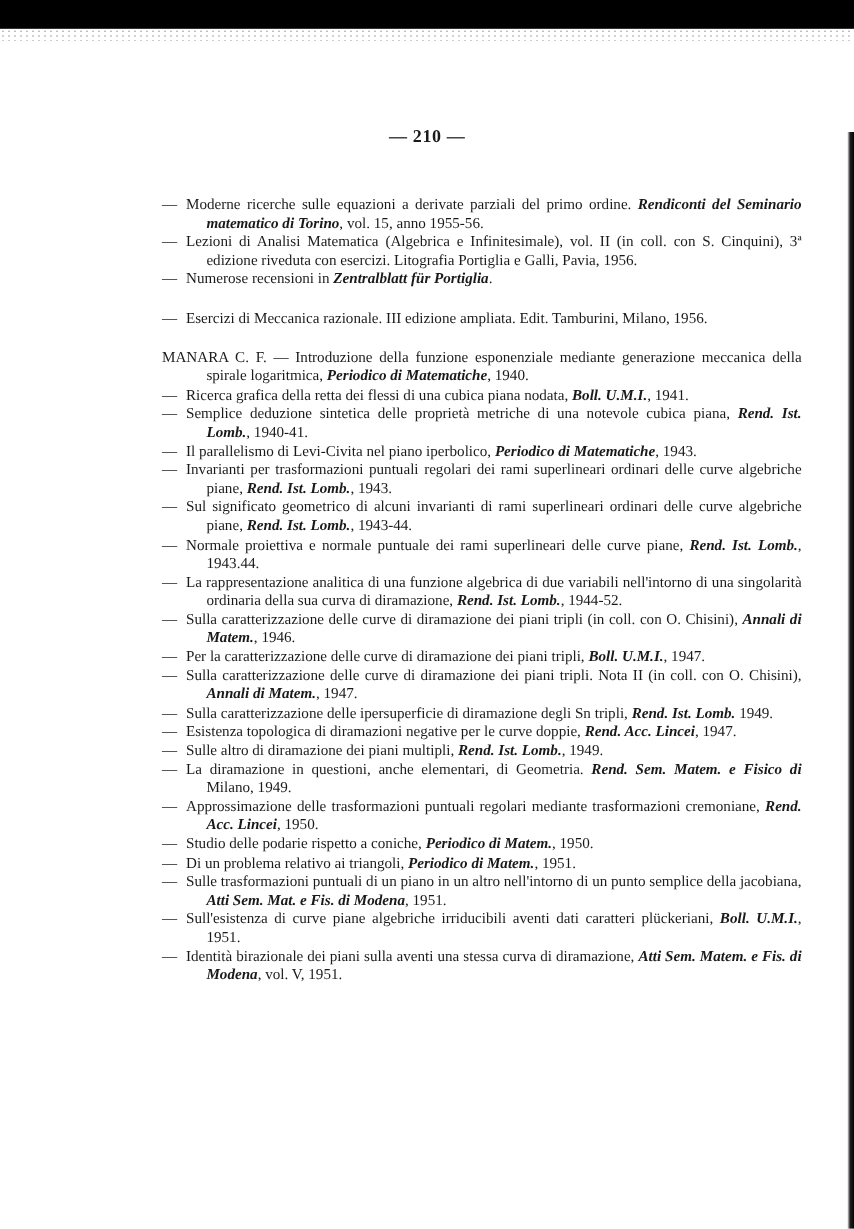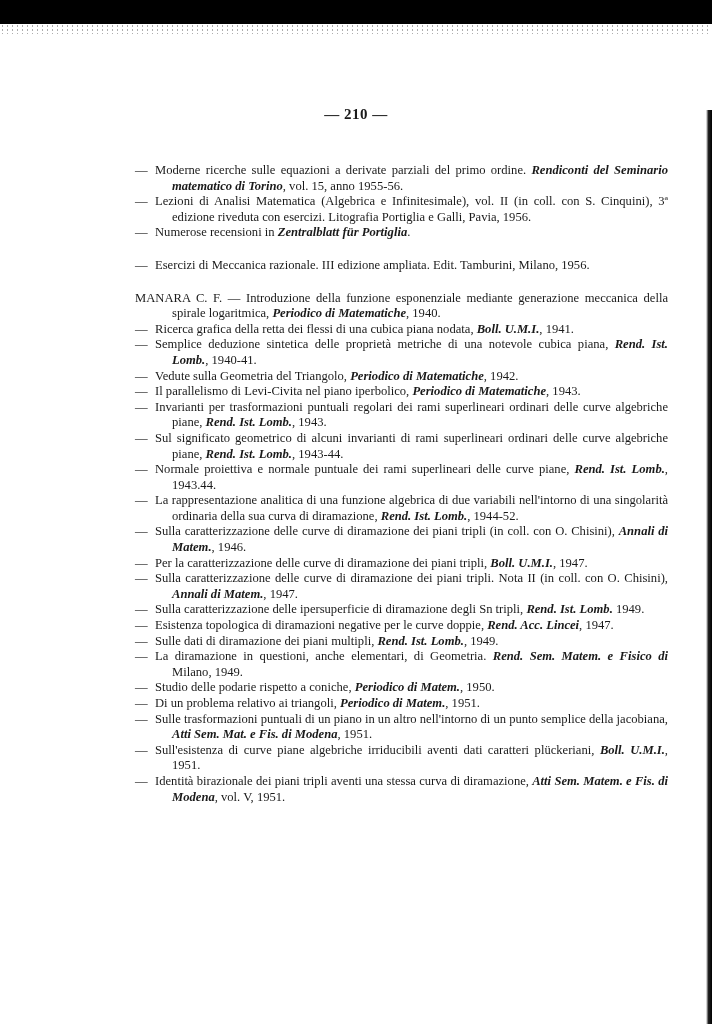--- a/index.html
+++ b/index.html
@@ -55,32 +55,32 @@
     </div>
   <div class="gap"></div>
   <div id="sec1">
       <p class="entry"><span class="dash">—</span><span>Esercizi di Meccanica razionale. III edizione ampliata. Edit. Tamburini, Milano, 1956.</span></p>
     </div>
   <div class="gap"></div>
   <div id="sec2">
       <p class="entry"><span>MANARA C. F. — Introduzione della funzione esponenziale mediante generazione meccanica della spirale logaritmica, </span><i>Periodico di Matematiche</i><span>, 1940.</span></p>
       <p class="entry"><span class="dash">—</span><span>Ricerca grafica della retta dei flessi di una cubica piana nodata, </span><i>Boll. U.M.I.</i><span>, 1941.</span></p>
       <p class="entry"><span class="dash">—</span><span>Semplice deduzione sintetica delle proprietà metriche di una notevole cubica piana, </span><i>Rend. Ist. Lomb.</i><span>, 1940-41.</span></p>
-      <p class="entry"><span class="dash">—</span><span>Vedute sulla Geometria del Triangolo, </span><i>Periodico di Matematiche</i><span>, 1942.</span></p>
       <p class="entry"><span class="dash">—</span><span>Il parallelismo di Levi-Civita nel piano iperbolico, </span><i>Periodico di Matematiche</i><span>, 1943.</span></p>
       <p class="entry"><span class="dash">—</span><span>Invarianti per trasformazioni puntuali regolari dei rami superlineari ordinari delle curve algebriche piane, </span><i>Rend. Ist. Lomb.</i><span>, 1943.</span></p>
       <p class="entry"><span class="dash">—</span><span>Sul significato geometrico di alcuni invarianti di rami superlineari ordinari delle curve algebriche piane, </span><i>Rend. Ist. Lomb.</i><span>, 1943-44.</span></p>
       <p class="entry"><span class="dash">—</span><span>Normale proiettiva e normale puntuale dei rami superlineari delle curve piane, </span><i>Rend. Ist. Lomb.</i><span>, 1943.44.</span></p>
       <p class="entry"><span class="dash">—</span><span>La rappresentazione analitica di una funzione algebrica di due variabili nell'intorno di una singolarità ordinaria della sua curva di diramazione, </span><i>Rend. Ist. Lomb.</i><span>, 1944-52.</span></p>
       <p class="entry"><span class="dash">—</span><span>Sulla caratterizzazione delle curve di diramazione dei piani tripli (in coll. con O. Chisini), </span><i>Annali di Matem.</i><span>, 1946.</span></p>
       <p class="entry"><span class="dash">—</span><span>Per la caratterizzazione delle curve di diramazione dei piani tripli, </span><i>Boll. U.M.I.</i><span>, 1947.</span></p>
       <p class="entry"><span class="dash">—</span><span>Sulla caratterizzazione delle curve di diramazione dei piani tripli. Nota II (in coll. con O. Chisini), </span><i>Annali di Matem.</i><span>, 1947.</span></p>
       <p class="entry"><span class="dash">—</span><span>Sulla caratterizzazione delle ipersuperficie di diramazione degli Sn tripli, </span><i>Rend. Ist. Lomb.</i><span> 1949.</span></p>
       <p class="entry"><span class="dash">—</span><span>Esistenza topologica di diramazioni negative per le curve doppie, </span><i>Rend. Acc. Lincei</i><span>, 1947.</span></p>
-      <p class="entry"><span class="dash">—</span><span>Sulle dati di diramazione dei piani multipli, </span><i>Rend. Ist. Lomb.</i><span>, 1949.</span></p>
+      <p class="entry"><span class="dash">—</span><span>Sulle altro di diramazione dei piani multipli, </span><i>Rend. Ist. Lomb.</i><span>, 1949.</span></p>
       <p class="entry"><span class="dash">—</span><span>La diramazione in questioni, anche elementari, di Geometria. </span><i>Rend. Sem. Matem. e Fisico di</i><span> Milano, 1949.</span></p>
+      <p class="entry"><span class="dash">—</span><span>Approssimazione delle trasformazioni puntuali regolari mediante trasformazioni cremoniane, </span><i>Rend. Acc. Lincei</i><span>, 1950.</span></p>
       <p class="entry"><span class="dash">—</span><span>Studio delle podarie rispetto a coniche, </span><i>Periodico di Matem.</i><span>, 1950.</span></p>
       <p class="entry"><span class="dash">—</span><span>Di un problema relativo ai triangoli, </span><i>Periodico di Matem.</i><span>, 1951.</span></p>
       <p class="entry"><span class="dash">—</span><span>Sulle trasformazioni puntuali di un piano in un altro nell'intorno di un punto semplice della jacobiana, </span><i>Atti Sem. Mat. e Fis. di Modena</i><span>, 1951.</span></p>
       <p class="entry"><span class="dash">—</span><span>Sull'esistenza di curve piane algebriche irriducibili aventi dati caratteri plückeriani, </span><i>Boll. U.M.I.</i><span>, 1951.</span></p>
-      <p class="entry"><span class="dash">—</span><span>Identità birazionale dei piani tripli aventi una stessa curva di diramazione, </span><i>Atti Sem. Matem. e Fis. di Modena</i><span>, vol. V, 1951.</span></p>
+      <p class="entry"><span class="dash">—</span><span>Identità birazionale dei piani sulla aventi una stessa curva di diramazione, </span><i>Atti Sem. Matem. e Fis. di Modena</i><span>, vol. V, 1951.</span></p>
     </div>
 </div>
 
 </body></html>

